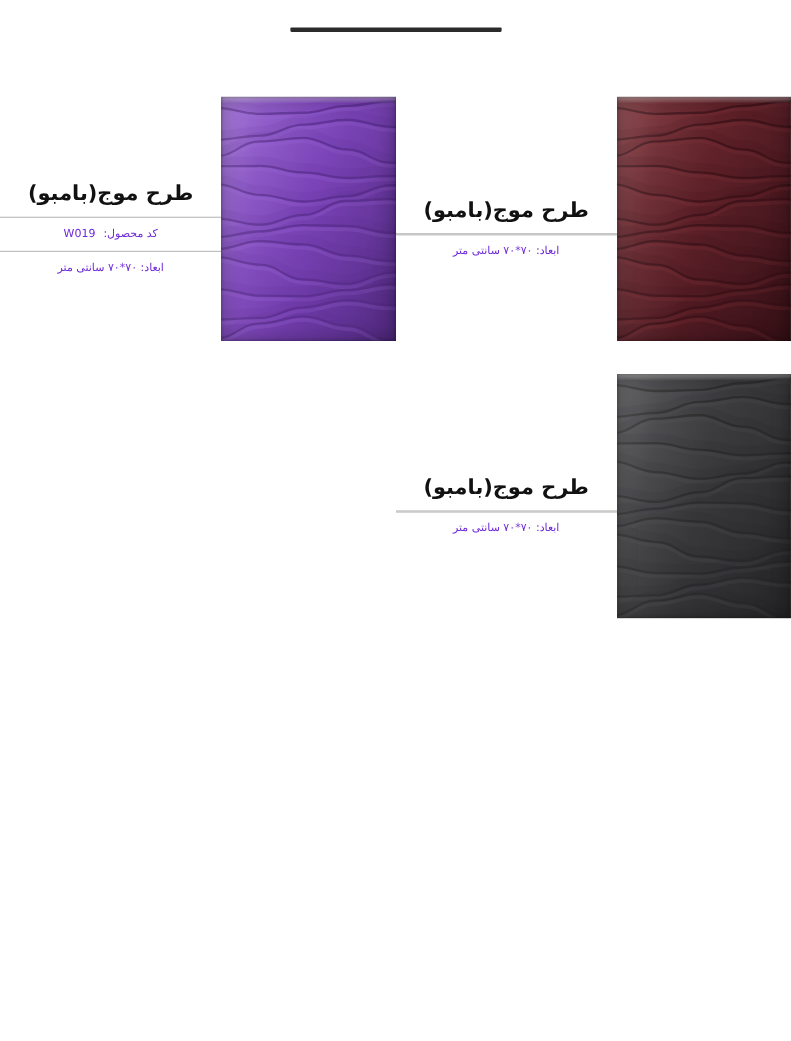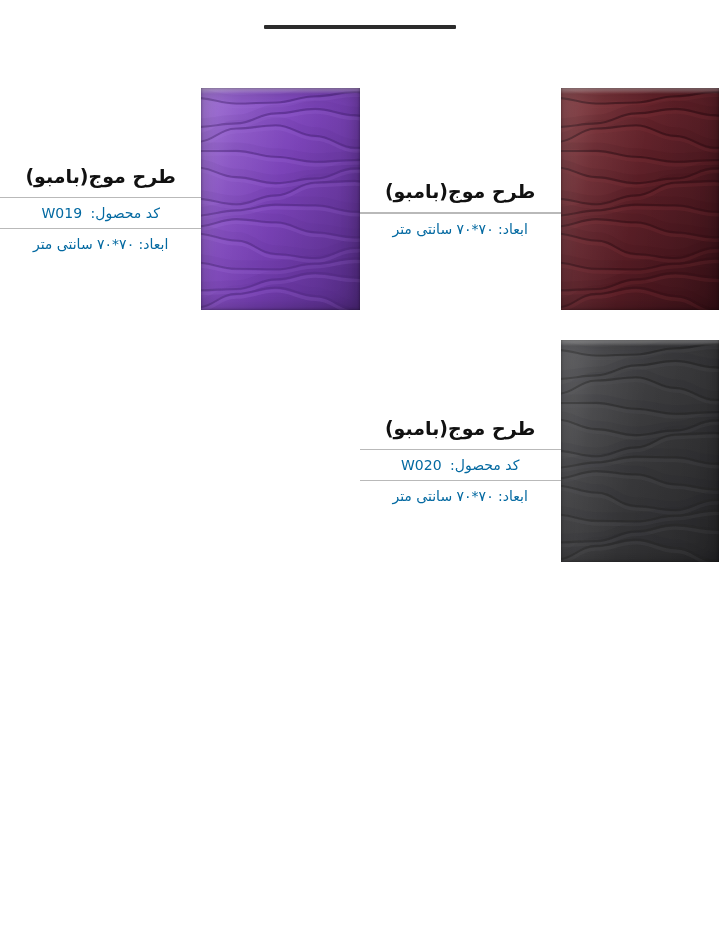--- a/index.html
+++ b/index.html
@@ -134,23 +134,23 @@
     line-height: 30px;
     white-space: nowrap;
     padding-bottom: 6px;
   }
   .rule {
     height: 1px;
     background: #b9b9b9;
     width: 100%;
   }
   .spec-row {
-    font-size: 14px;
+    font-size: 10px;
     font-weight: 400;
-    color: #0369a1;
+    color: #6d28d9;
     text-align: center;
     line-height: 30px;
     white-space: nowrap;
     direction: rtl;
   }
   .spec-code { letter-spacing: 0px; }
   .spec-code .code-value {
     direction: ltr;
     unicode-bidi: embed;
     display: inline-block;
@@ -324,20 +324,17 @@
           </svg>
         <div class="panel-sheen"></div>
         <div class="panel-topedge"></div>
         <div class="panel-vignette"></div>
       </div>
     </div>
 
     <div class="caption">
       <div class="product-name">طرح موج(بامبو)</div>
       <div class="rule"></div>
-      <div class="spec-row spec-code">
-        <span>کد محصول:&nbsp;</span><span class="code-value">W020</span>
-      </div>
       <div class="rule"></div>
       <div class="spec-row spec-dims">ابعاد: ۷۰*۷۰ سانتی متر</div>
     </div>
   </div>
 </div>
 
 </body></html>

